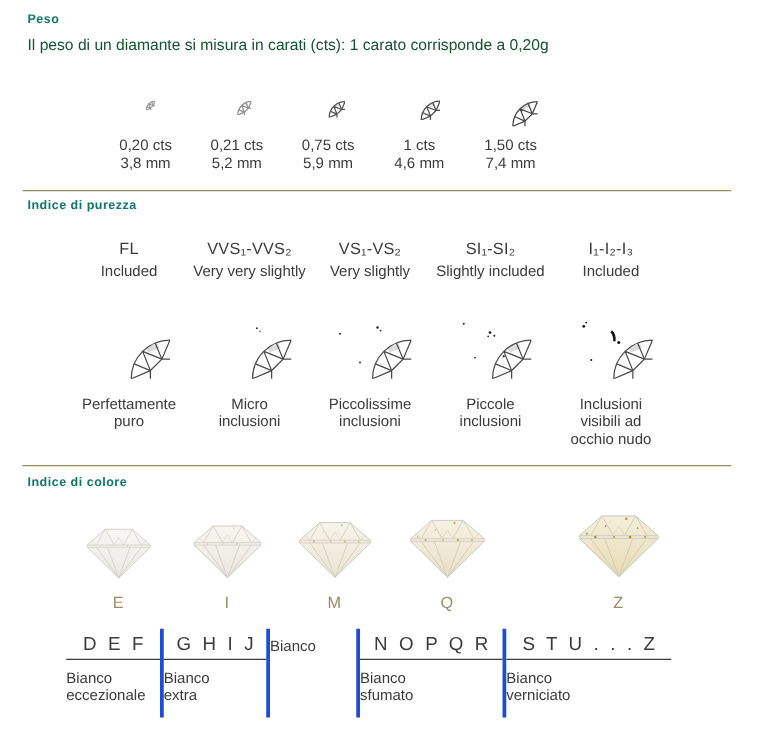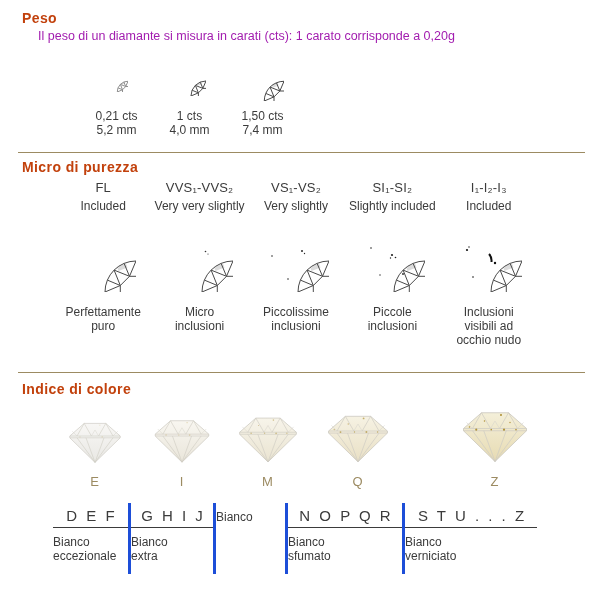--- a/index.html
+++ b/index.html
@@ -1,31 +1,31 @@
 <!DOCTYPE html>
 <html><head>
 <meta charset="utf-8">
 <style>
   * { margin:0; padding:0; box-sizing:border-box; }
   body { background:#fff; font-family:"Liberation Sans","DejaVu Sans",sans-serif; color:#3b3b3b; }
   .page { position:relative; width:606px; height:601px; background:#fff; overflow:hidden; }
 
-  .sec-title { position:absolute; left:22px; font-size:14px; color:#c2410c; letter-spacing:.4px; }
-  .subtitle  { position:absolute; left:22px; top:29px; font-size:12.5px; color:#a21caf;margin-left:16px; }
+  .sec-title { position:absolute; left:22px; font-size:10px; color:#0f766e; letter-spacing:.4px; }
+  .subtitle  { position:absolute; left:22px; top:29px; font-size:12.5px; color:#14532d; }
   .gold-rule { position:absolute; left:18px; width:567px; border-top:1px solid #9c8b62; }
 
   
   .w-row { position:absolute; left:80px; top:55px; width:438px; display:flex; }
   .w-col { width:73px; display:flex; flex-direction:column; align-items:center; text-align:center; }
   .w-dia { height:50px; display:flex; align-items:center; justify-content:center; }
   .w-cts { margin-top:4px; font-size:12px; line-height:14px; }
   .w-mm  { font-size:12px; line-height:14px; }
 
   
-  .c-row { position:absolute; left:55px; top:180px; width:482px; display:flex; }
+  .c-row { position:absolute; left:55px; top:191px; width:482px; display:flex; }
   .c-col { width:96.4px; display:flex; flex-direction:column; align-items:center; text-align:center; }
   .c-grade { font-size:13px; height:19px; letter-spacing:.2px; }
   .c-en    { font-size:12px; height:21px; }
   .c-dia   { height:78px; display:flex; align-items:center; justify-content:center; }
   .c-label { margin-top:7px; font-size:12px; line-height:14px; white-space:pre-line; }
 
   
   .k-col { position:absolute; top:404px; width:100px; display:flex; flex-direction:column; align-items:center; }
   .k-dia { height:62px; display:flex; align-items:flex-end; justify-content:center; }
   .k-letter { margin-top:8px; font-size:13px; color:#9c8b62; letter-spacing:1px; }
@@ -86,50 +86,68 @@
 </svg>
 
 <div class="page">
 
   <h2 class="sec-title" style="top:10px">Peso</h2>
   <p class="subtitle">Il peso di un diamante si misura in carati (cts): 1 carato corrisponde a 0,20g</p>
 
   <div class="w-row">
     <div class="w-col">
       <div class="w-dia">
+          <svg width="15" height="15" viewBox="-33 -33 66 66" style="color:#9a9a9a">
+            <use href="#dia-top" xlink:href="#dia-top"></use>
+          </svg>
+        </div>
+      <div class="w-cts">0,20 cts</div>
+      <div class="w-mm">3,8 mm</div>
+    </div>
+    <div class="w-col">
+      <div class="w-dia">
           <svg width="23" height="23" viewBox="-33 -33 66 66" style="color:#8f8f8f">
             <use href="#dia-top" xlink:href="#dia-top"></use>
           </svg>
         </div>
       <div class="w-cts">0,21 cts</div>
       <div class="w-mm">5,2 mm</div>
     </div>
     <div class="w-col">
       <div class="w-dia">
+          <svg width="27" height="27" viewBox="-33 -33 66 66" style="color:#555">
+            <use href="#dia-top" xlink:href="#dia-top"></use>
+          </svg>
+        </div>
+      <div class="w-cts">0,75 cts</div>
+      <div class="w-mm">5,9 mm</div>
+    </div>
+    <div class="w-col">
+      <div class="w-dia">
           <svg width="32" height="32" viewBox="-33 -33 66 66" style="color:#4d4d4d">
             <use href="#dia-top" xlink:href="#dia-top"></use>
           </svg>
         </div>
       <div class="w-cts">1 cts</div>
-      <div class="w-mm">4,0 mm</div>
+      <div class="w-mm">4,6 mm</div>
     </div>
     <div class="w-col">
       <div class="w-dia">
           <svg width="42" height="42" viewBox="-33 -33 66 66" style="color:#474747">
             <use href="#dia-top" xlink:href="#dia-top"></use>
           </svg>
         </div>
       <div class="w-cts">1,50 cts</div>
       <div class="w-mm">7,4 mm</div>
     </div>
   </div>
 
   <div class="gold-rule" style="top:152px"></div>
 
-  <h2 class="sec-title" style="top:159px">Micro di purezza</h2>
+  <h2 class="sec-title" style="top:159px">Indice di purezza</h2>
 
   <div class="c-row">
     <div class="c-col">
       <div class="c-grade">FL</div>
       <div class="c-en">Included</div>
       <div class="c-dia">
         <svg width="66" height="66" viewBox="-33 -33 66 66" style="color:#4a4a4a">
           <use href="#dia-top" xlink:href="#dia-top"></use>
         </svg>
       </div>

